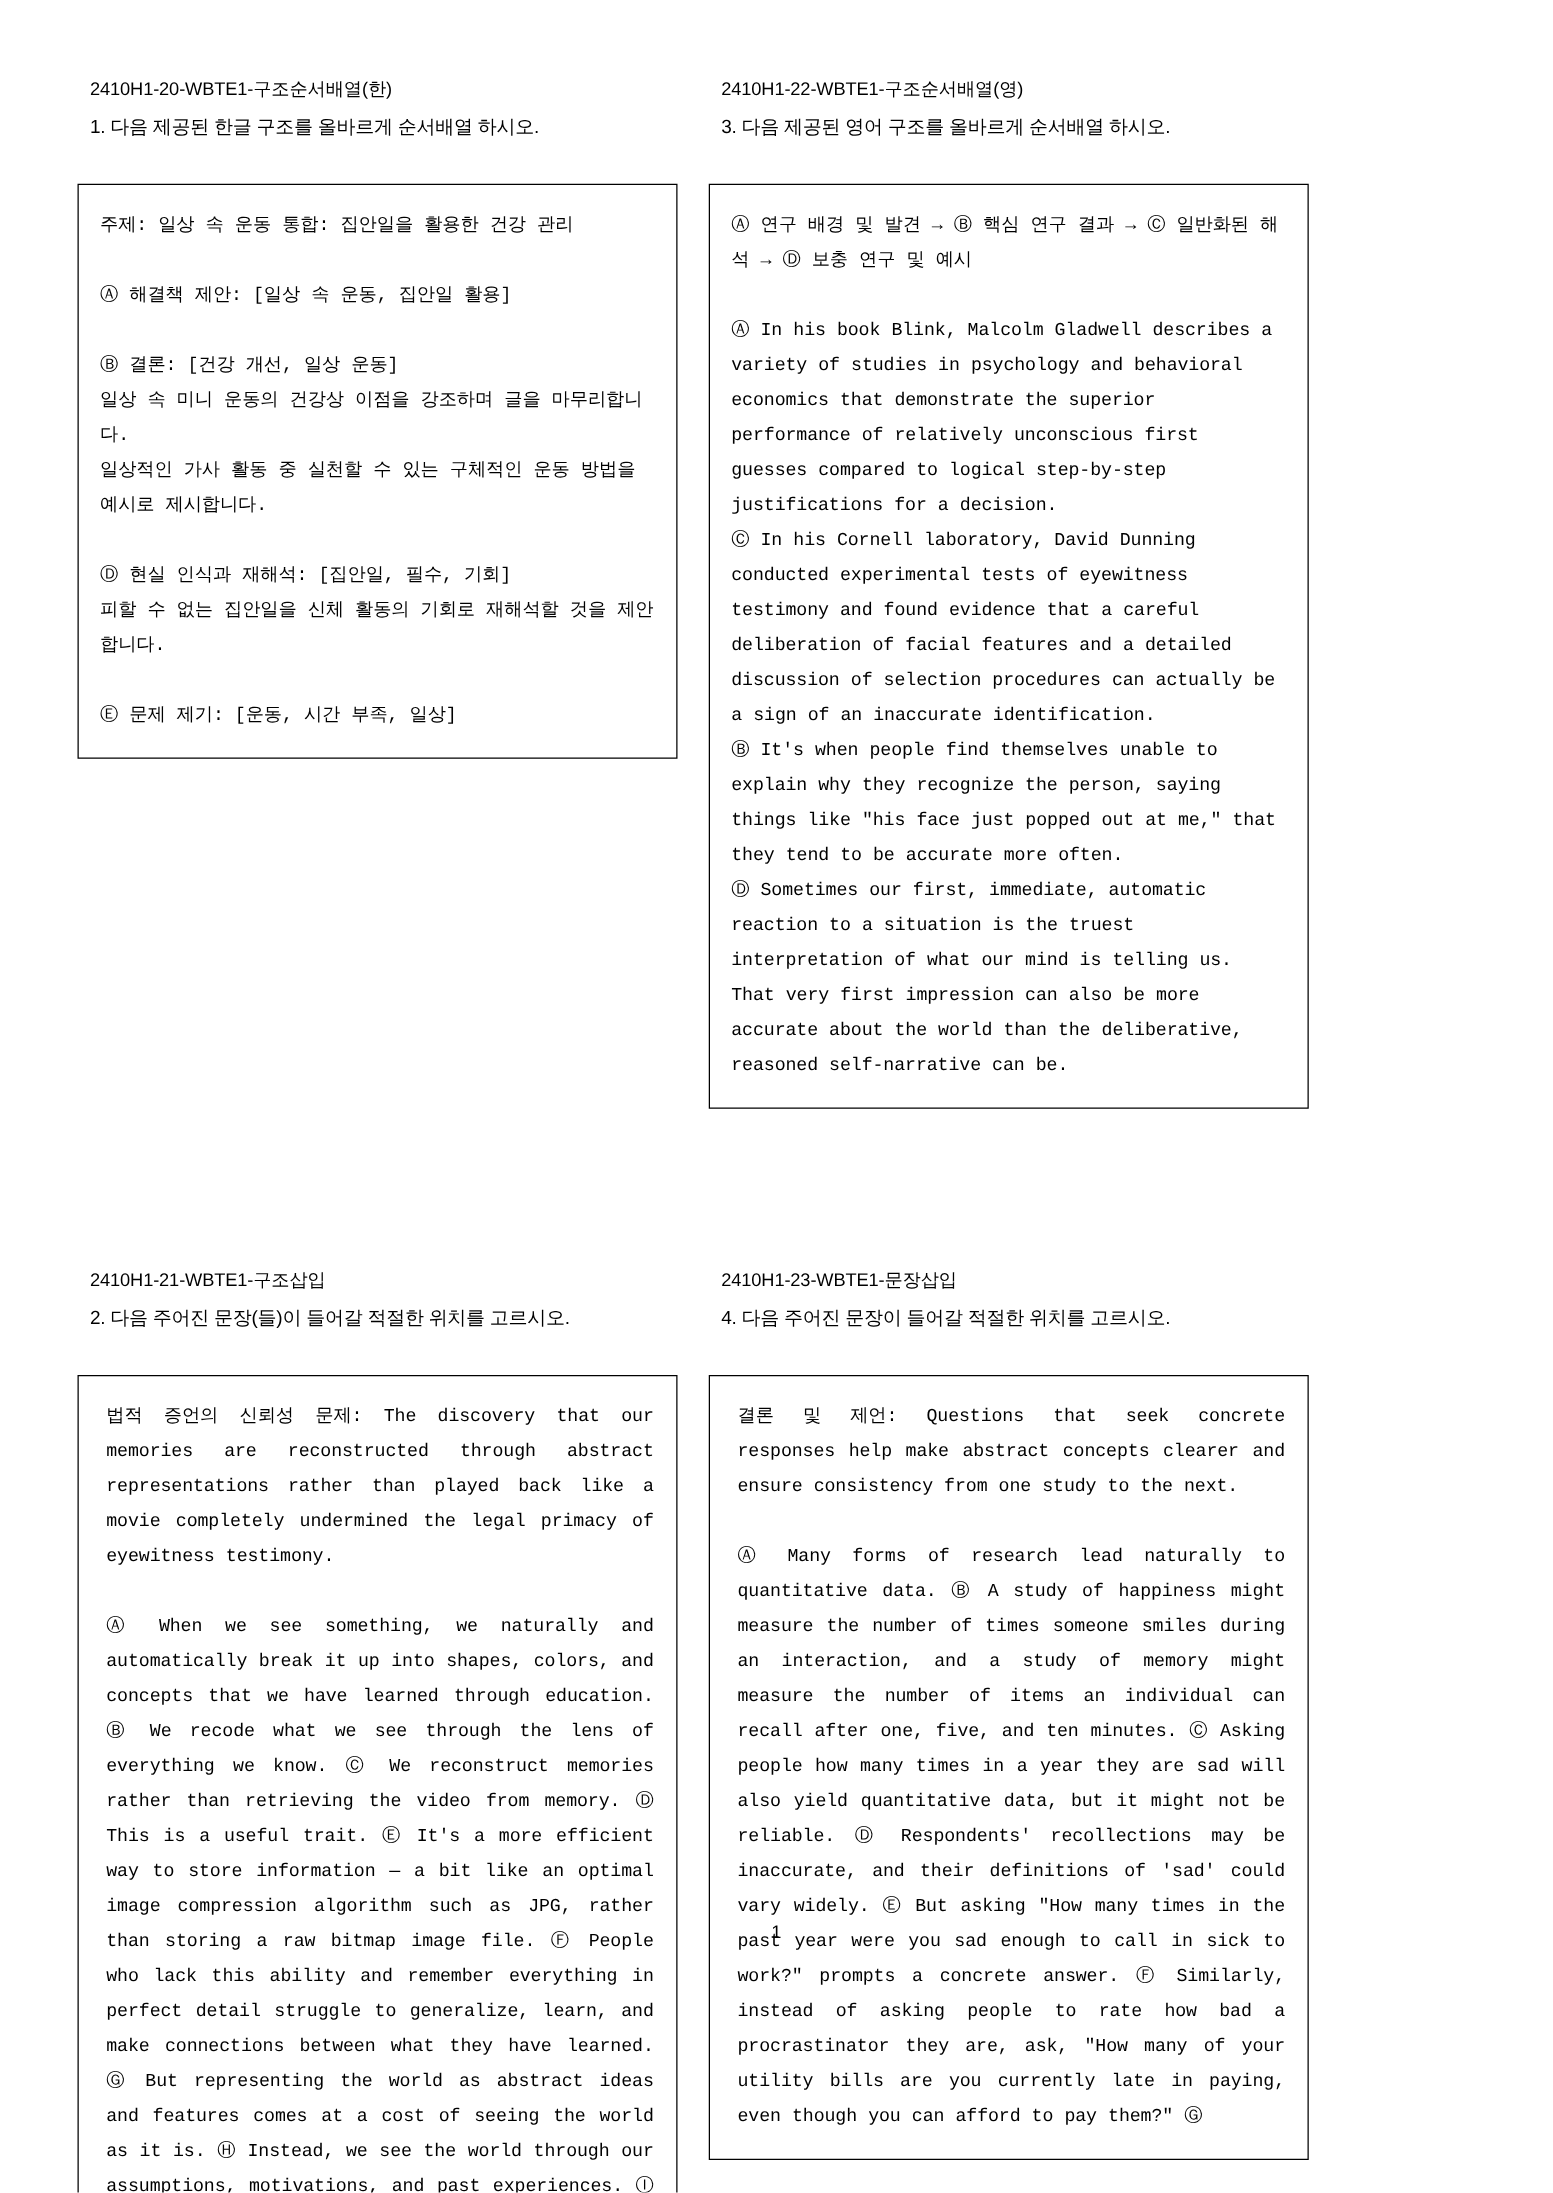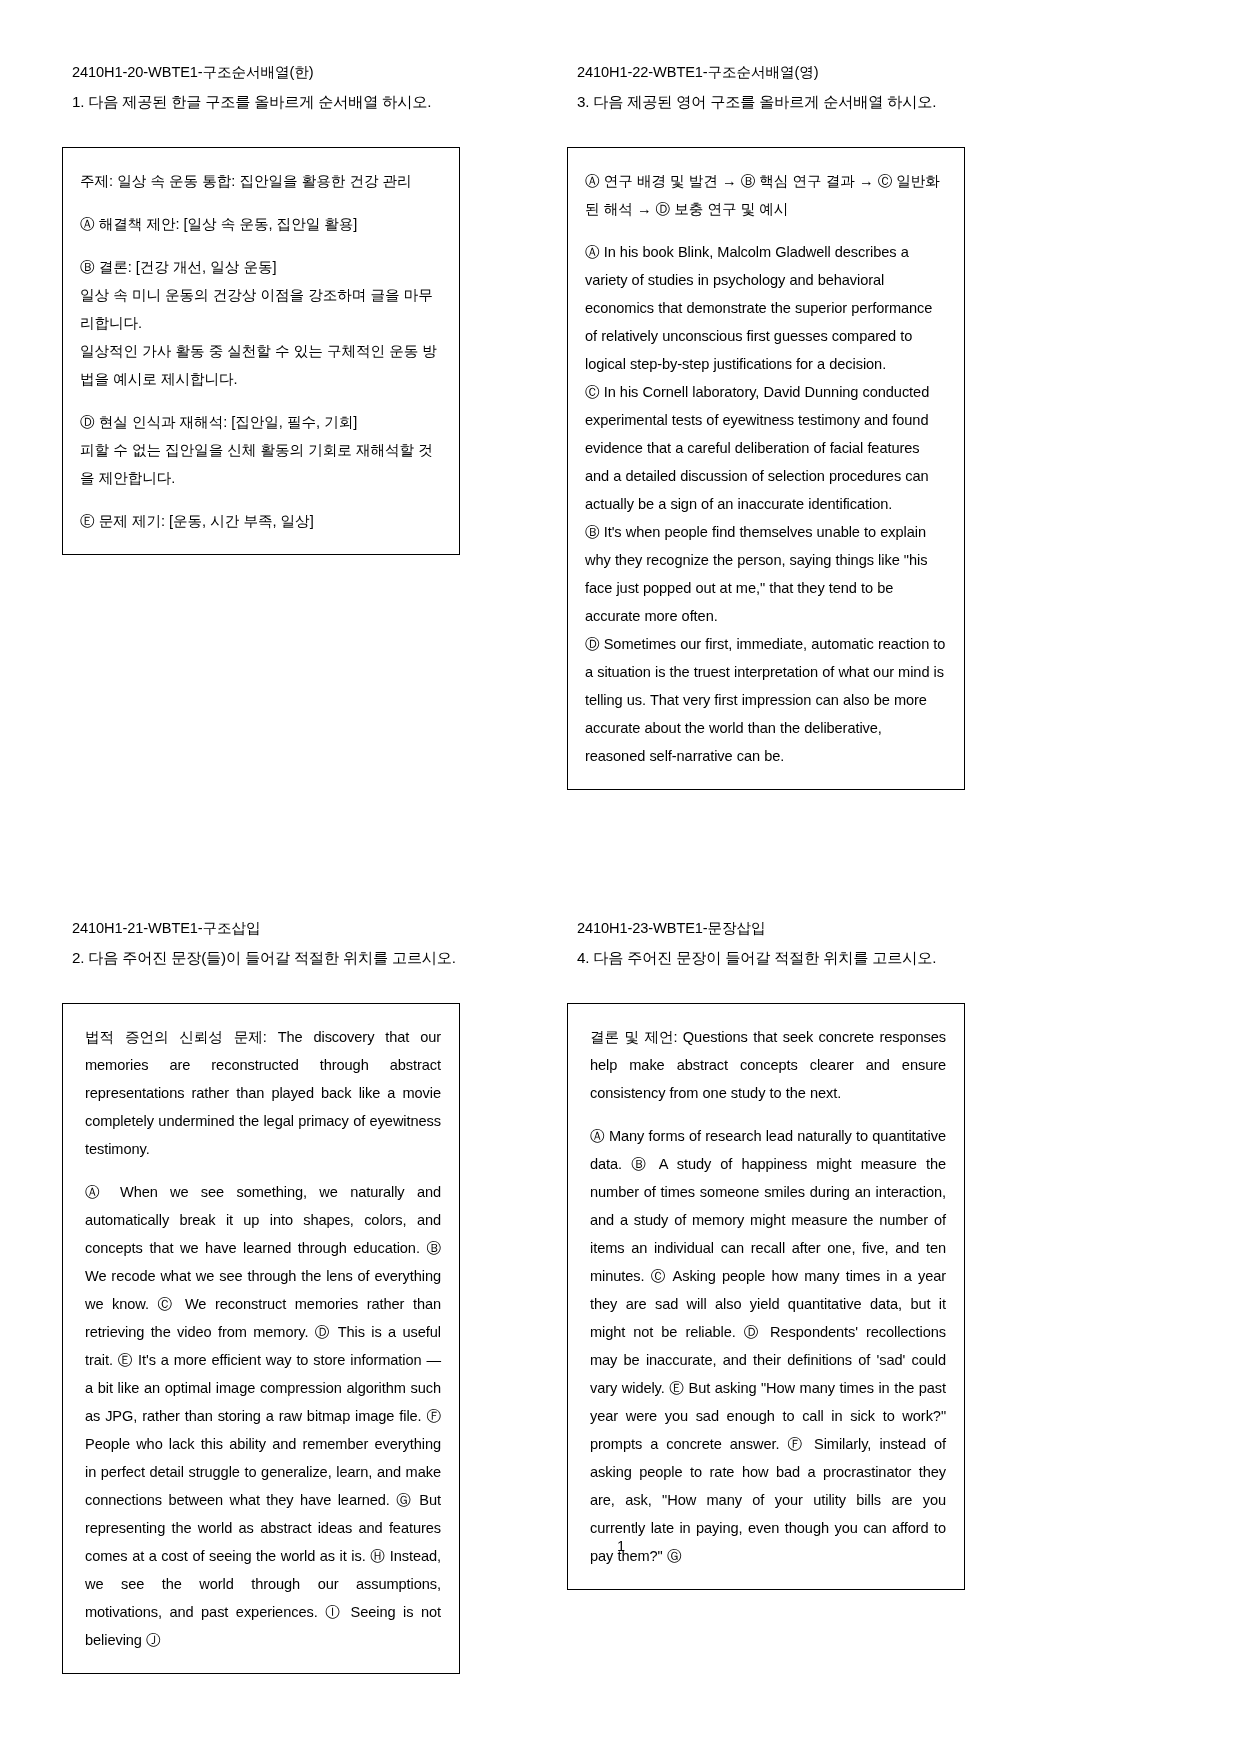--- a/index.html
+++ b/index.html
@@ -21,21 +21,21 @@
     padding: 62px 62px 0 62px;
   }
   .grid {
     display: grid;
     grid-template-columns: 480px 480px;
     column-gap: 25px;
     align-items: start;
   }
   .row2 { margin-top: 128px; }
 
-  .qcell { width: 398px; }
+  .qcell { width: 480px; }
 
   .qcode {
     font-size: 14.6px;
     line-height: 1.5;
     letter-spacing: -0.1px;
     margin: 0 0 7px 10px;
     white-space: nowrap;
   }
   .qtitle {
     font-size: 15.2px;
@@ -49,22 +49,22 @@
   .box {
     border: 1.6px solid #000000;
     padding: 19px 18px 19px 17px;
     font-size: 14.6px;
     line-height: 1.92;
     letter-spacing: -0.08px;
     word-spacing: 0.2px;
   }
   .box.top { margin-top: 33px; }
   .box.justify { text-align: justify; text-justify: inter-word; padding-left: 22px; }
-  .box p { margin: 0; }
-  .box p.gap { margin-top: 15px; }
+  .box p { margin: 0; font-family: Liberation Mono, monospace; }
+  .box p.gap { margin-top: 28px; }
 
   .pagenum {
     position: absolute;
     left: 0;
     top: 1538px;
     width: 1242px;
     text-align: center;
     font-size: 14.6px;
   }
 </style>

